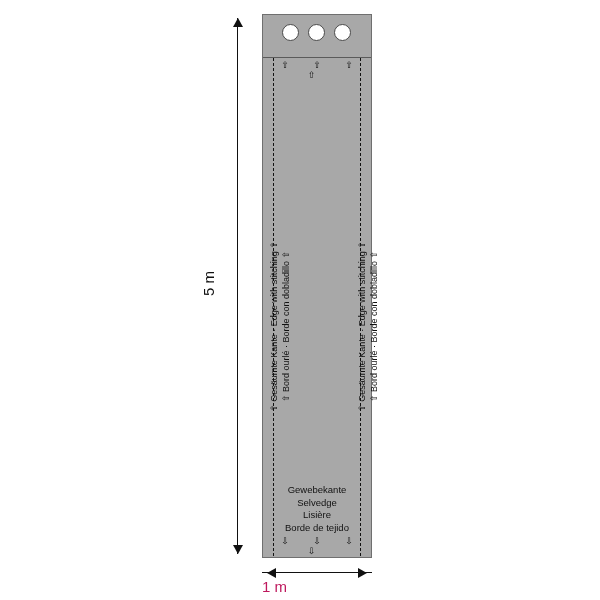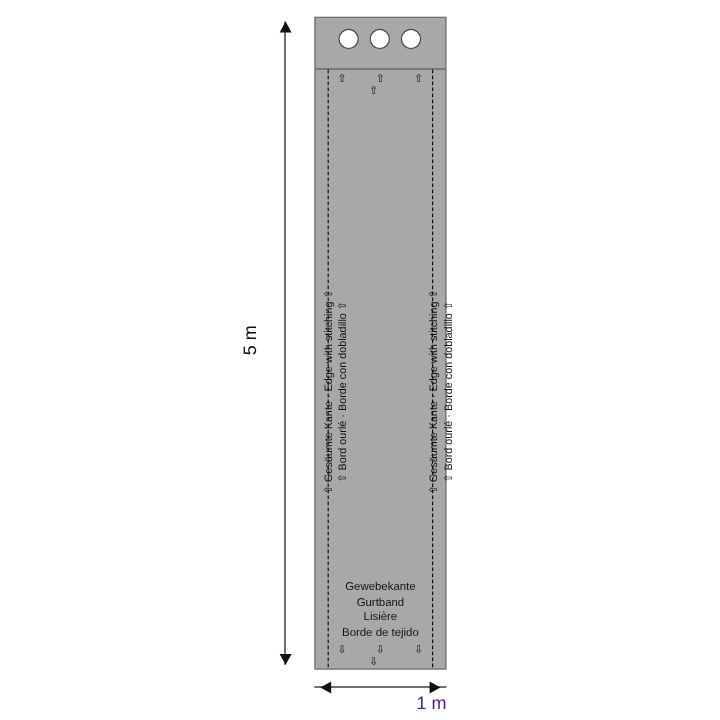--- a/index.html
+++ b/index.html
@@ -173,23 +173,23 @@
     border-top: 5px solid transparent;
     border-bottom: 5px solid transparent;
     border-left: 9px solid #111111;
     right: 0; top: -5px;
   }
   .dim-h-label {
     position: absolute;
     left: 262px;
     width: 110px;
     top: 578px;
-    text-align: right;
+    text-align: left;
     font-size: 15px;
-    color: #4c1d95;
+    color: #be185d;
   }
 </style>
 </head>
 <body>
 
 <div id="stage">
 
   <div class="panel"></div>
 
   <div class="eyelet" style="left:282px;"></div>
@@ -199,21 +199,21 @@
   <div class="webbing-line"></div>
 
   <div class="stitch left"></div>
   <div class="stitch right"></div>
 
   <div class="arrow-row top">⇧ ⇧ ⇧ ⇧</div>
   <div class="arrow-row bottom">⇩ ⇩ ⇩ ⇩</div>
 
 
   <div class="blk bottom">Gewebekante
-Gurtband
+Selvedge
 Lisière
 Borde de tejido</div>
 
   <div class="vlabel l1">⇧ Gesäumte Kante · Edge with stitching ⇧
 ⇧ Bord ourlé · Borde con dobladillo ⇧</div>
   <div class="vlabel l2">⇧ Gesäumte Kante · Edge with stitching ⇧
 ⇧ Bord ourlé · Borde con dobladillo ⇧</div>
 
   <div class="dim-v">
     <div class="arrowhead up"></div>

